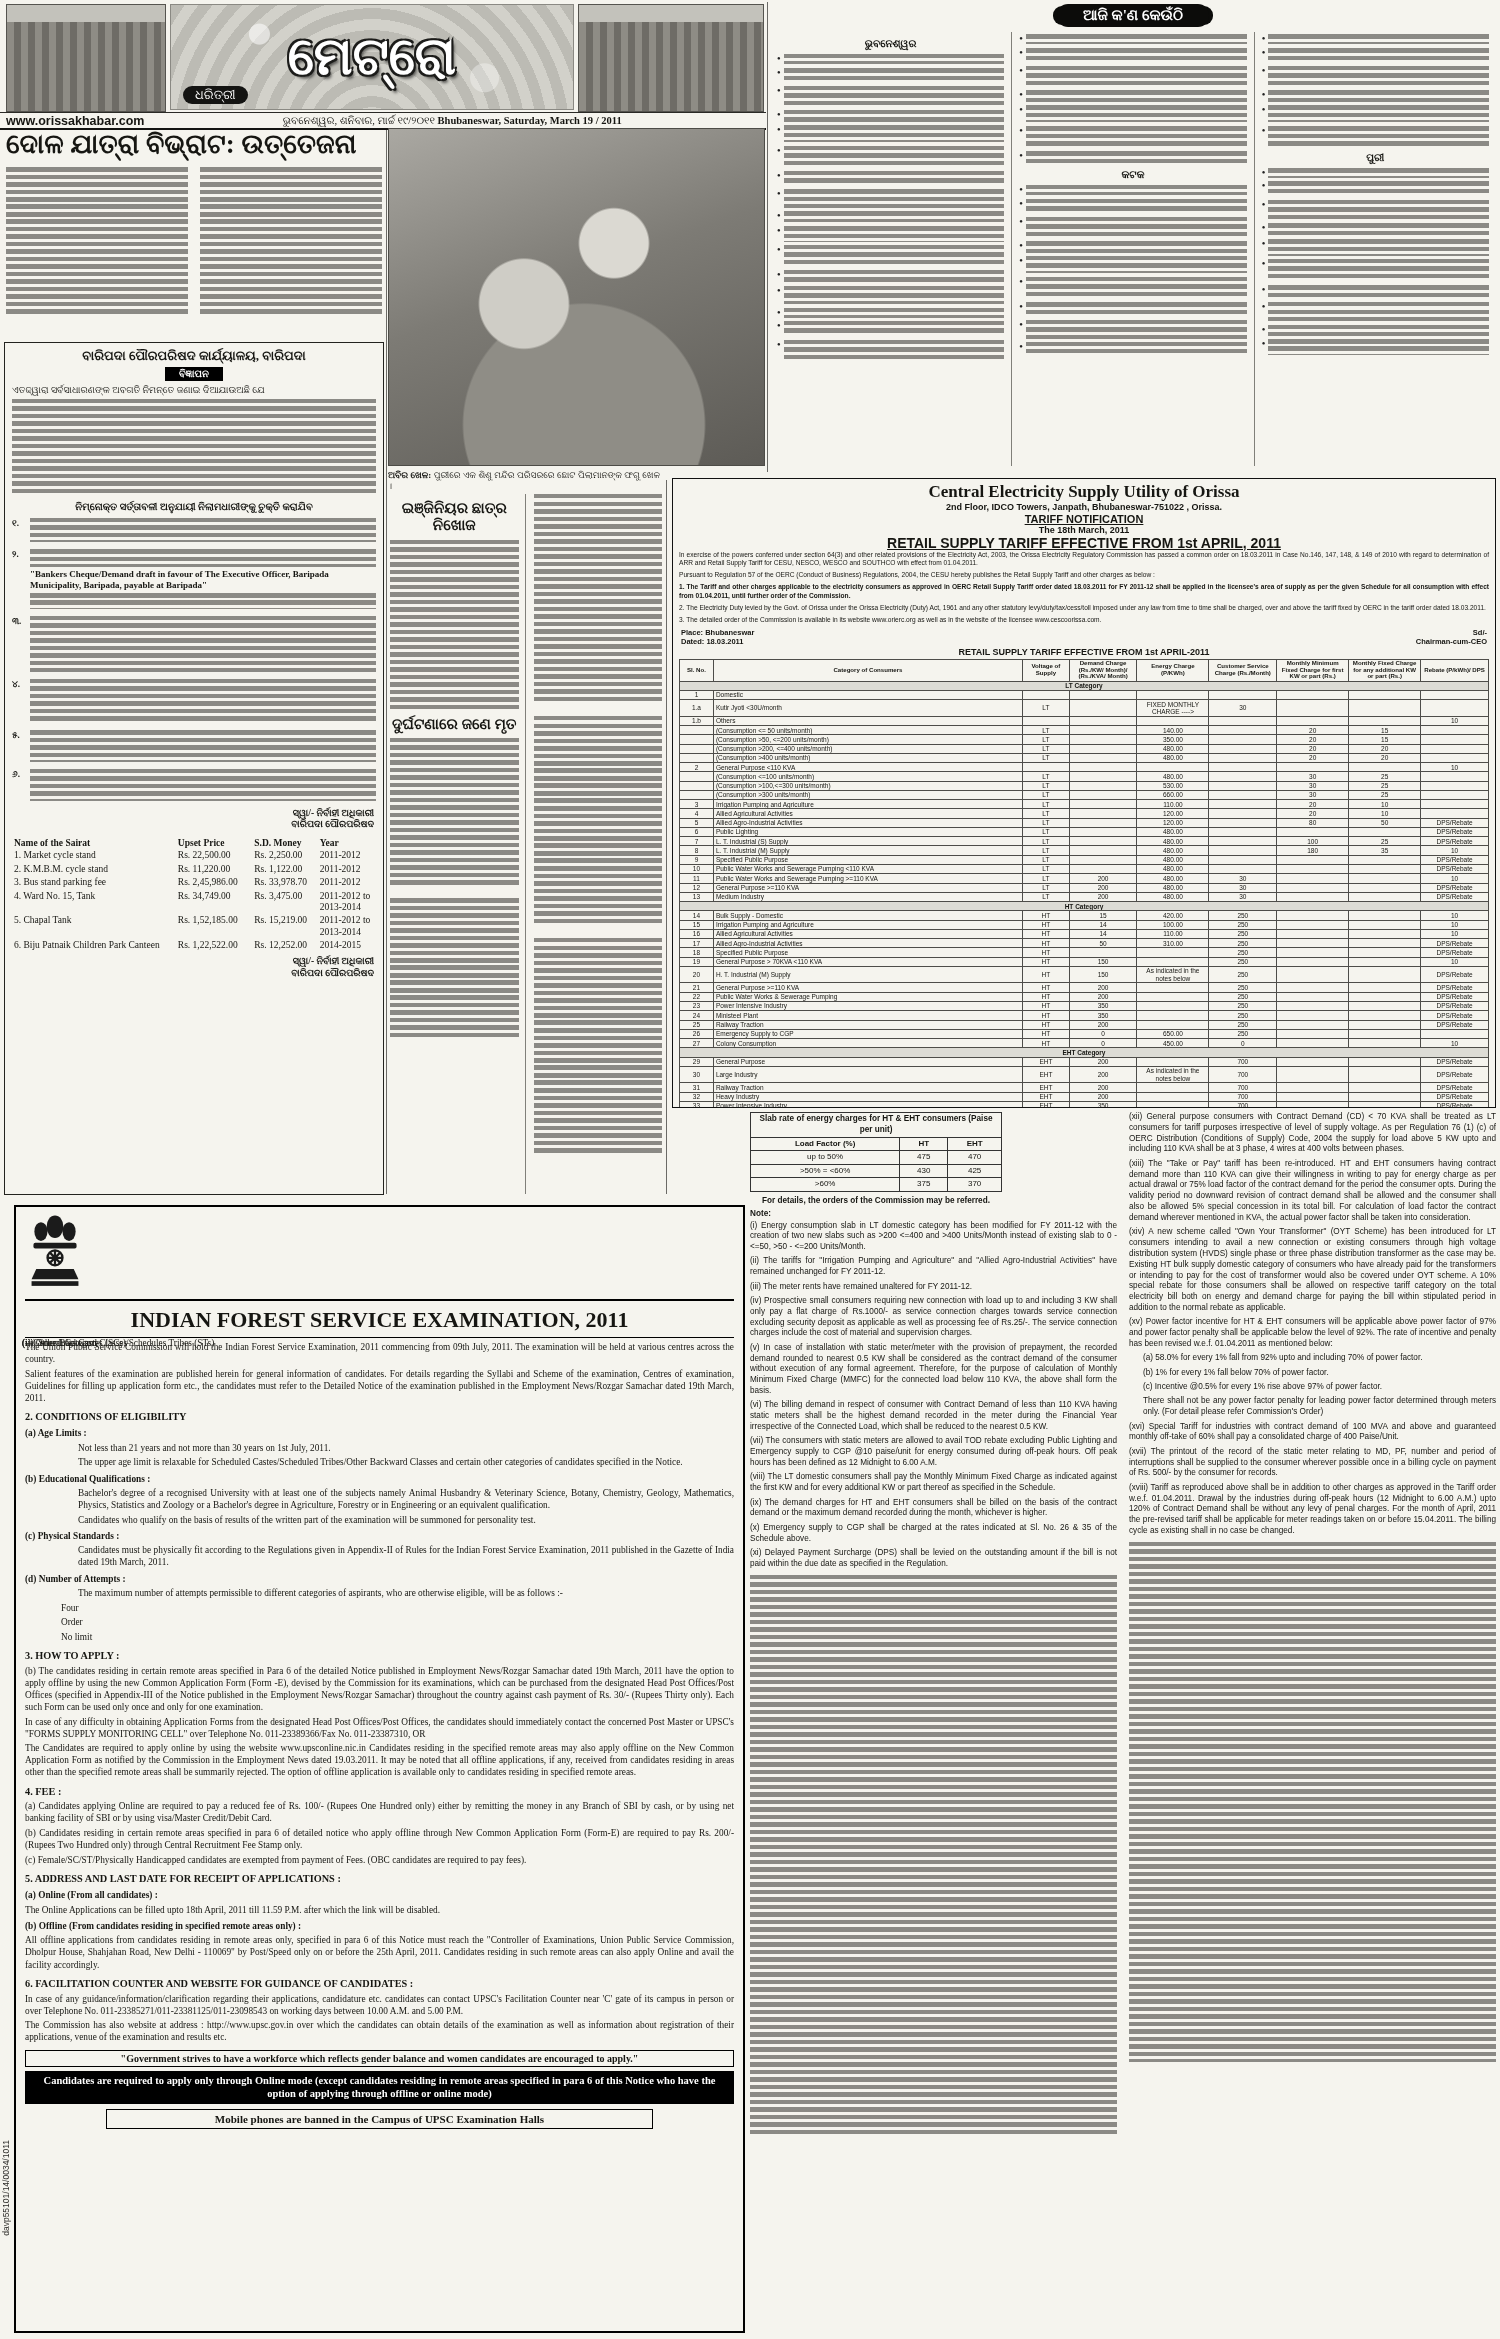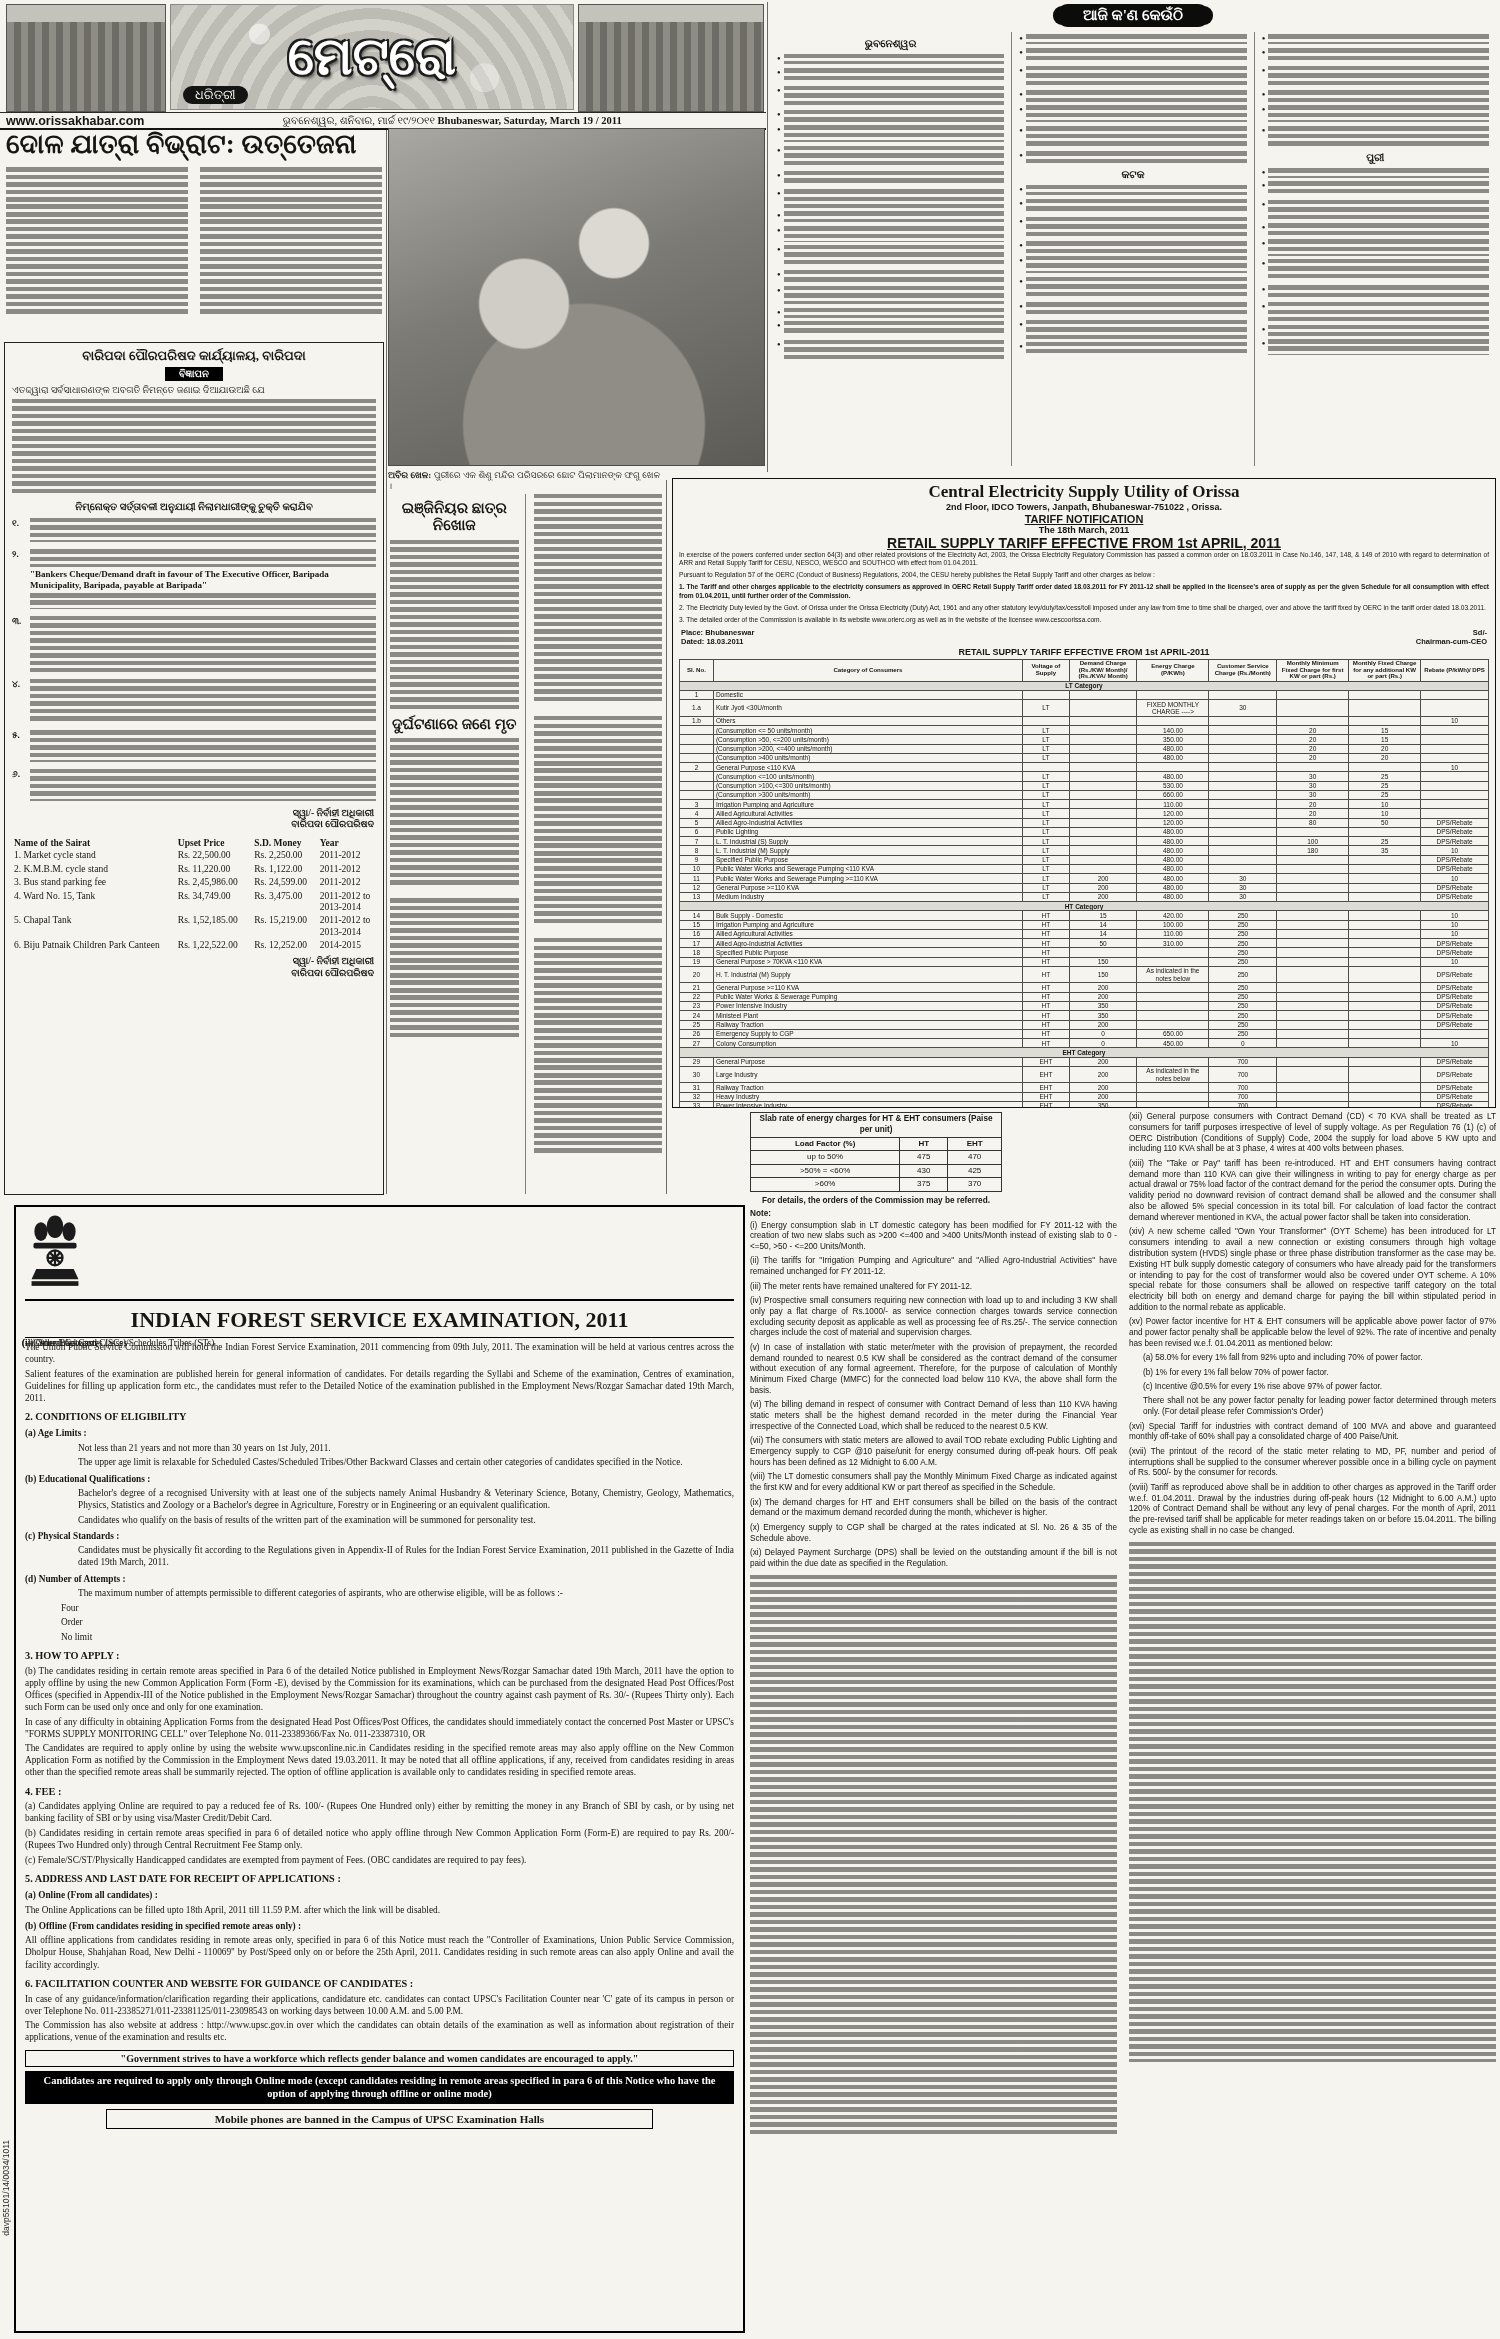--- a/index.html
+++ b/index.html
@@ -419,21 +419,21 @@
           </tr>
           <tr>
             <td>2. K.M.B.M. cycle stand</td>
             <td>Rs. 11,220.00</td>
             <td>Rs. 1,122.00</td>
             <td>2011-2012</td>
           </tr>
           <tr>
             <td>3. Bus stand parking fee</td>
             <td>Rs. 2,45,986.00</td>
-            <td>Rs. 24,599.00</td>
+            <td>Rs. 33,978.70</td>
             <td>2011-2012</td>
           </tr>
           <tr>
             <td>4. Ward No. 15, Tank</td>
             <td>Rs. 34,749.00</td>
             <td>Rs. 3,475.00</td>
             <td>2011-2012 to 2013-2014</td>
           </tr>
           <tr>
             <td>5. Chapal Tank</td>

